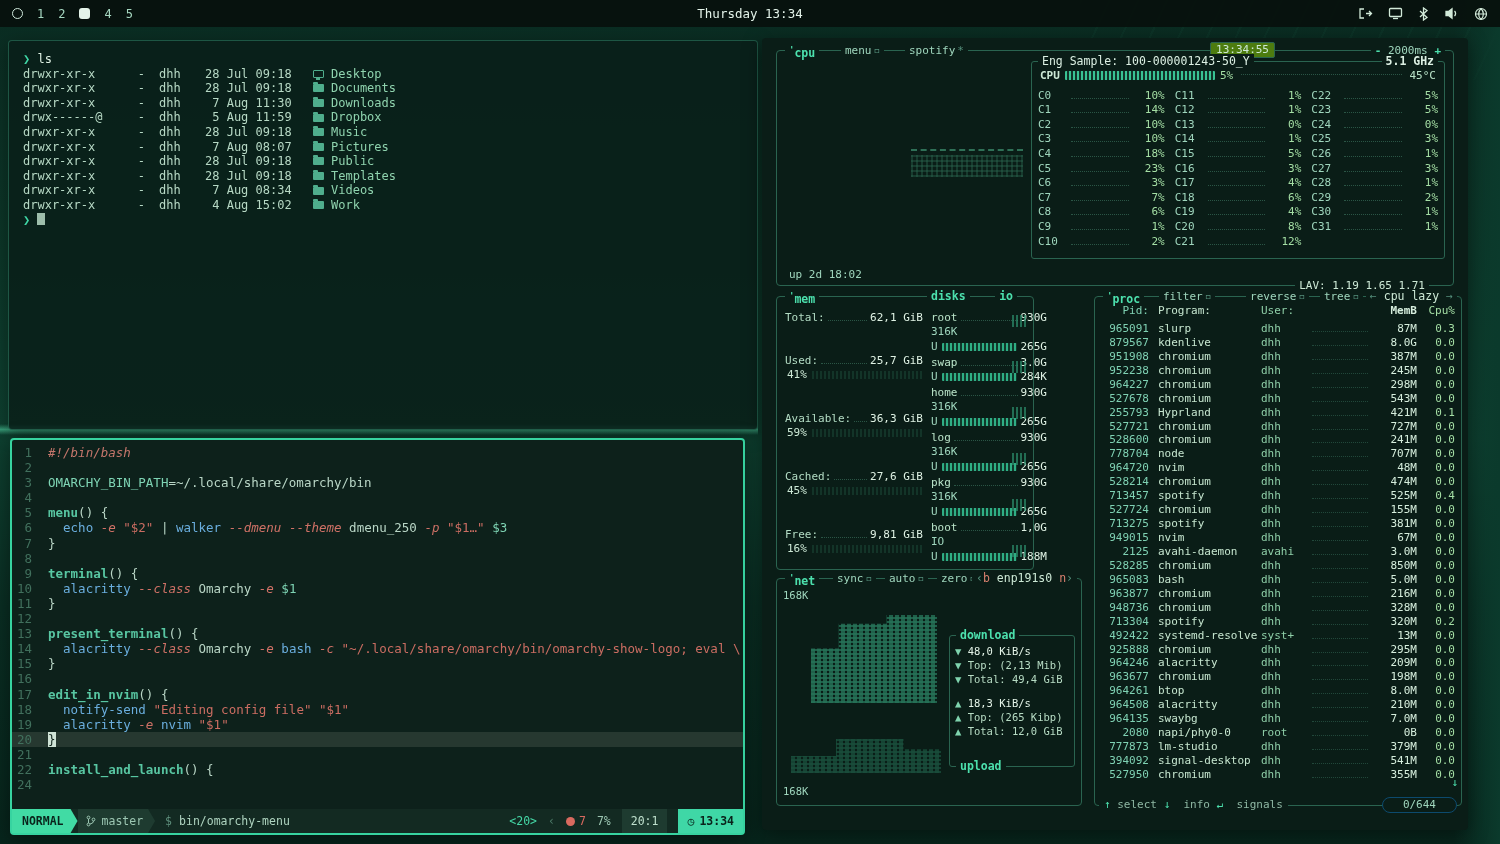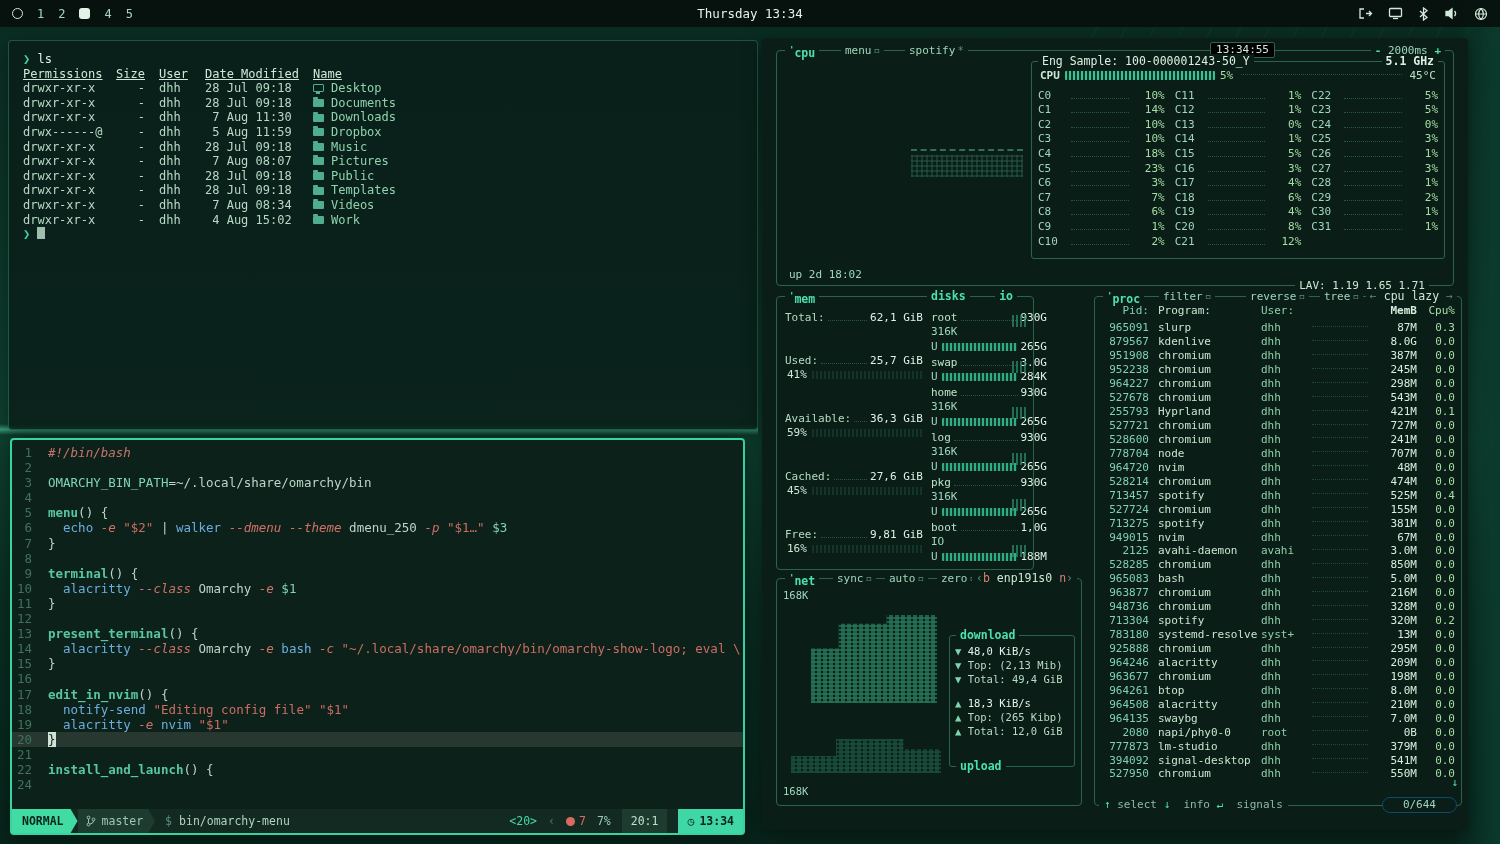--- a/index.html
+++ b/index.html
@@ -85,21 +85,21 @@
 .bopt{position:absolute;top:-8px;line-height:15px;background:#0a1d17;padding:0 4px;color:#9fd6bd;white-space:nowrap}
 .boxg{color:#55907c;margin-left:2px}
 .lead{flex:1;border-bottom:1px dotted rgba(90,170,140,.4);margin:0 3px 3px}
 .arrdim{color:#55907c}
 .hot{color:#d9806f}
 
 
 .cpu-box{left:14px;top:12px;width:678px;height:236px}
 .o-menu{left:64px}
 .o-preset{left:128px}
-.btimebox{position:absolute;top:-9px;right:178px;background:#000000;border:1px solid #2a6450;border-radius:2px;padding:0 5px;color:#cde9d6;line-height:14px}
+.btimebox{position:absolute;top:-9px;right:178px;background:#4d7c0f;border:1px solid #2a6450;border-radius:2px;padding:0 5px;color:#cde9d6;line-height:14px}
 .binterval{position:absolute;top:-8px;right:8px;background:#0a1d17;padding:0 4px;color:#9fd6bd;line-height:15px}
 .imin,.iplus{color:#4ce0ad;font-weight:bold}
 .cpu-graph{position:absolute;left:10px;top:16px;width:238px;height:190px}
 .cpu-graph .midline{position:absolute;left:52%;right:2px;top:82px;border-top:2px dashed rgba(78,180,140,.55)}
 .cpu-graph .dotgrid{position:absolute;right:2px;top:88px;width:112px;height:22px;background:repeating-linear-gradient(90deg,rgba(78,180,140,.4) 0 2px,transparent 2px 5px),repeating-linear-gradient(0deg,rgba(78,180,140,.4) 0 2px,transparent 2px 5px);opacity:.5}
 .cpu-inner{position:absolute;right:8px;top:10px;width:414px;height:198px;border:1px solid #2a6450;border-radius:3px}
 .cpu-inner .model{left:6px;font-weight:normal;color:#dcf0e3}
 .cpu-inner .freq{right:6px;color:#dcf0e3}
 .cpu-meter-row{display:flex;align-items:center;padding:7px 8px 2px;gap:5px}
 .mlab{color:#cde9d6;font-weight:bold}
@@ -156,21 +156,21 @@
 
 .proc-box{left:332px;top:258px;width:368px;height:510px}
 .o-filter{left:64px}
 .o-reverse{right:152px}
 .o-tree{right:98px}
 .modesel{right:4px;font-weight:normal;color:#cde9d6}
 .phdr-row{position:absolute;left:6px;right:6px;top:7px;display:flex;align-items:flex-end;color:#cfe9d9}
 .phdr-row .pgraph{border-bottom:none}
 .hdrsel{color:#e6f5ea;font-weight:bold}
 #proc-rows{position:absolute;left:6px;right:6px;top:24px;bottom:14px;overflow:hidden}
-.prow{display:flex;align-items:center;height:13.95px}
+.prow{display:flex;align-items:flex-end;height:13.95px}
 .ppid{width:48px;text-align:right;color:#7fd1b3;flex:none}
 .pprog{width:112px;padding-left:9px;color:#c6e6cf;white-space:pre;flex:none}
 .puser{width:48px;color:#8fcfa8;flex:none}
 .pgraph{flex:1;border-bottom:1px dotted rgba(90,170,140,.3);margin:0 3px 3px}
 .pmem{width:46px;text-align:right;color:#d6eedd;flex:none}
 .pcpu{width:38px;text-align:right;color:#a5dfa5;flex:none}
 .proc-footer{position:absolute;left:4px;right:4px;bottom:-8px;display:flex;justify-content:space-between;pointer-events:none}
 .pf-left{background:#0a1d17;padding:0 5px;color:#8fb8a4;line-height:15px}
 .pf-left .key{color:#4ce0ad}
 .pf-count{background:#0a1d17;padding:0 20px;color:#9fd6bd;border:1px solid #0c4a6e;border-radius:8px;line-height:14px}
@@ -223,27 +223,20 @@
         <svg width="14" height="14" viewBox="0 0 14 14" fill="none" stroke="#d2ead9" stroke-width="1.2">
           <circle cx="7" cy="7" r="5.5"></circle>
           <path d="M1.5 7 h11 M7 1.5 c-3.2 3.2 -3.2 7.8 0 11 M7 1.5 c3.2 3.2 3.2 7.8 0 11"></path>
         </svg>
       </span>
   </div>
 </div>
 
 <div class="win ls-win">
   <div class="ls-row"><span class="prompt-ch">❯</span><span> </span><span class="ls-cmd">ls</span></div>
-  <div class="ls-row ls-header">
-    <span class="c-perm"><span class="hdr">Permissions</span></span>
-    <span class="c-size"><span class="hdr">Size</span></span>
-    <span class="c-user"><span class="hdr">User</span></span>
-    <span class="c-date"><span class="hdr">Date Modified</span></span>
-    <span class="c-name"><span class="hdr">Name</span></span>
-  </div>
   <div id="ls-rows">
       <div class="ls-row"><span class="c-perm">drwxr-xr-x</span><span class="c-size">-</span><span class="c-user">dhh</span><span class="c-date">28 Jul 09:18</span><span class="c-name"><i class="fic desktop"></i>Desktop</span></div>
       <div class="ls-row"><span class="c-perm">drwxr-xr-x</span><span class="c-size">-</span><span class="c-user">dhh</span><span class="c-date">28 Jul 09:18</span><span class="c-name"><i class="fic folder"></i>Documents</span></div>
       <div class="ls-row"><span class="c-perm">drwxr-xr-x</span><span class="c-size">-</span><span class="c-user">dhh</span><span class="c-date"> 7 Aug 11:30</span><span class="c-name"><i class="fic folder"></i>Downloads</span></div>
       <div class="ls-row"><span class="c-perm">drwx------@</span><span class="c-size">-</span><span class="c-user">dhh</span><span class="c-date"> 5 Aug 11:59</span><span class="c-name"><i class="fic folder"></i>Dropbox</span></div>
       <div class="ls-row"><span class="c-perm">drwxr-xr-x</span><span class="c-size">-</span><span class="c-user">dhh</span><span class="c-date">28 Jul 09:18</span><span class="c-name"><i class="fic folder"></i>Music</span></div>
       <div class="ls-row"><span class="c-perm">drwxr-xr-x</span><span class="c-size">-</span><span class="c-user">dhh</span><span class="c-date"> 7 Aug 08:07</span><span class="c-name"><i class="fic folder"></i>Pictures</span></div>
       <div class="ls-row"><span class="c-perm">drwxr-xr-x</span><span class="c-size">-</span><span class="c-user">dhh</span><span class="c-date">28 Jul 09:18</span><span class="c-name"><i class="fic folder"></i>Public</span></div>
       <div class="ls-row"><span class="c-perm">drwxr-xr-x</span><span class="c-size">-</span><span class="c-user">dhh</span><span class="c-date">28 Jul 09:18</span><span class="c-name"><i class="fic folder"></i>Templates</span></div>
       <div class="ls-row"><span class="c-perm">drwxr-xr-x</span><span class="c-size">-</span><span class="c-user">dhh</span><span class="c-date"> 7 Aug 08:34</span><span class="c-name"><i class="fic folder"></i>Videos</span></div>
@@ -933,21 +926,21 @@
         </div>
         <div class="prow">
           <span class="ppid">713304</span>
           <span class="pprog">spotify</span>
           <span class="puser">dhh</span>
           <span class="pgraph"></span>
           <span class="pmem">320M</span>
           <span class="pcpu">0.2</span>
         </div>
         <div class="prow">
-          <span class="ppid">783180</span>
+          <span class="ppid">492422</span>
           <span class="pprog">systemd-resolve</span>
           <span class="puser">syst+</span>
           <span class="pgraph"></span>
           <span class="pmem">13M</span>
           <span class="pcpu">0.0</span>
         </div>
         <div class="prow">
           <span class="ppid">925888</span>
           <span class="pprog">chromium</span>
           <span class="puser">dhh</span>
@@ -1017,21 +1010,21 @@
           <span class="puser">dhh</span>
           <span class="pgraph"></span>
           <span class="pmem">541M</span>
           <span class="pcpu">0.0</span>
         </div>
         <div class="prow">
           <span class="ppid">527950</span>
           <span class="pprog">chromium</span>
           <span class="puser">dhh</span>
           <span class="pgraph"></span>
-          <span class="pmem">550M</span>
+          <span class="pmem">355M</span>
           <span class="pcpu">0.0</span>
         </div>
       </div>
     <div class="proc-footer">
       <span class="pf-left"><span class="key">↑</span> <span>select</span> <span class="key">↓</span>&nbsp;&nbsp;<span>info</span> <span class="key">↵</span>&nbsp;&nbsp;<span>signals</span></span>
       <span class="pf-count">0/644</span>
     </div>
     <span class="scroll-down">↓</span>
   </div>
 </div>

